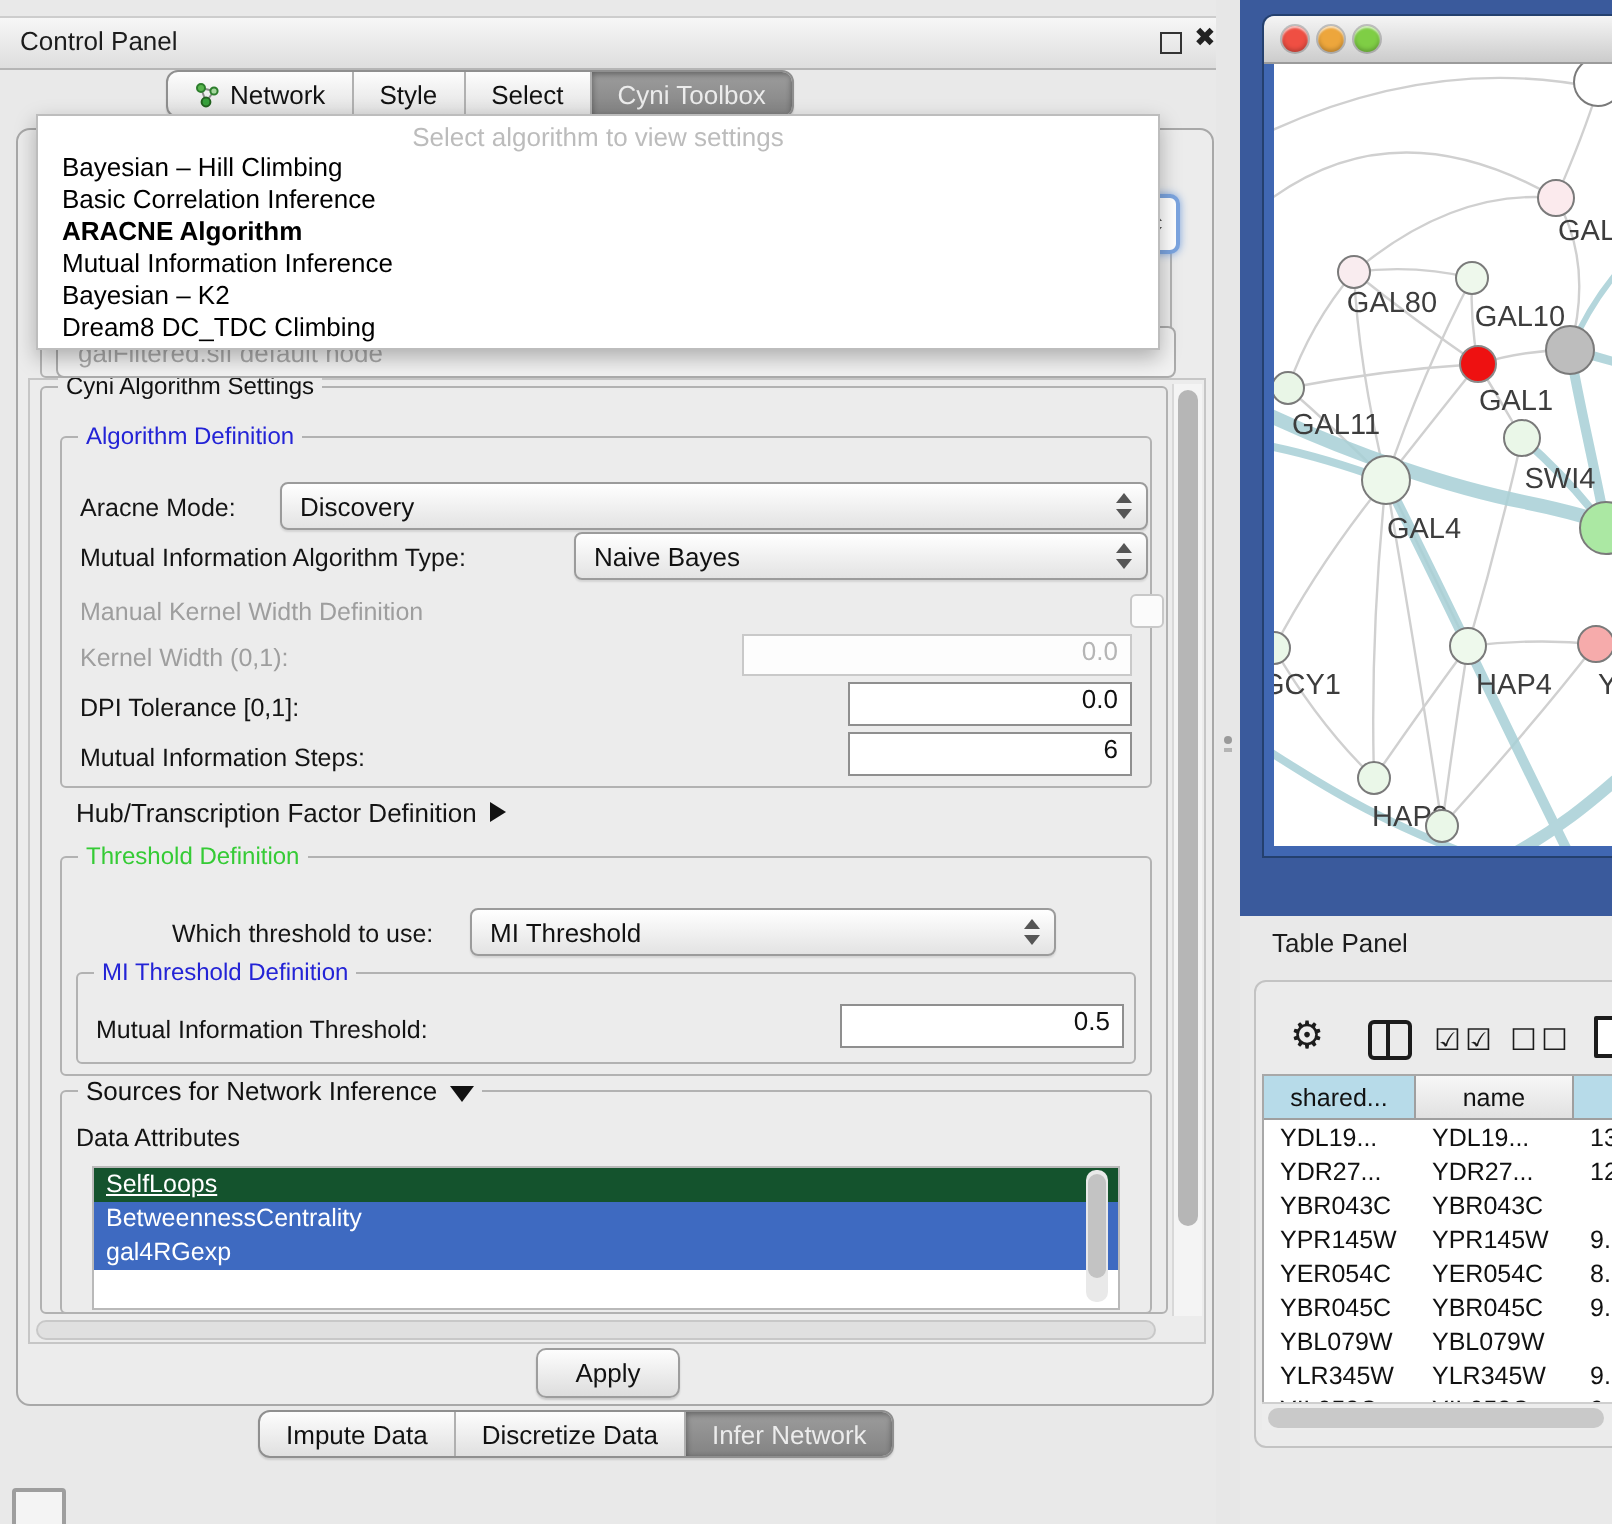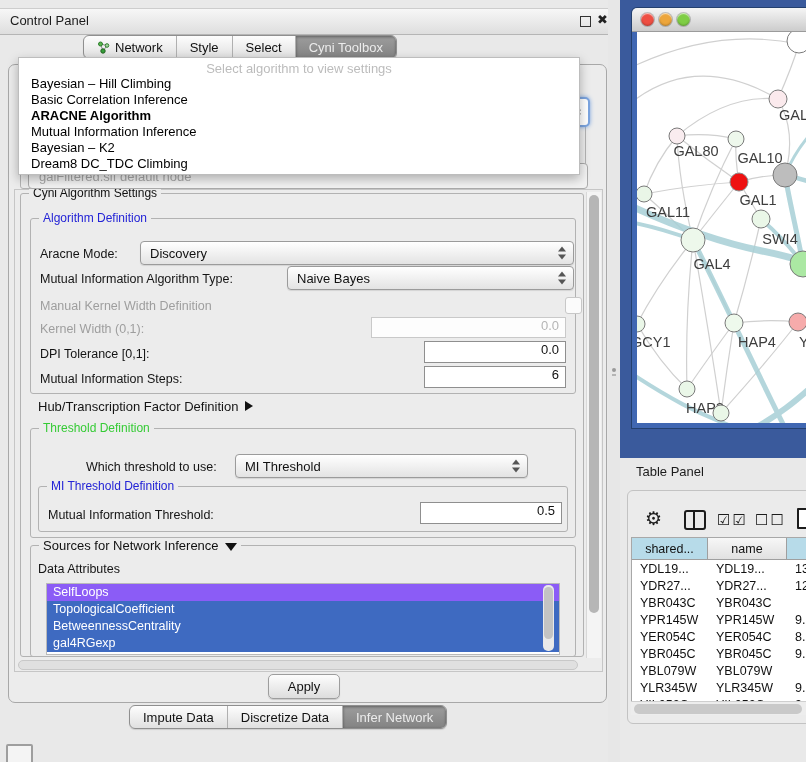--- a/index.html
+++ b/index.html
@@ -199,22 +199,21 @@
   <span class="lbl" style="left:48px;top:508px;">Mutual Information Threshold:</span>
   <div class="field" style="left:420px;top:502px;width:142px;height:22px;">
     <span>0.5</span>
   </div>
 
   <div class="gb" style="left:30px;top:545px;width:544px;height:110px;">
     <span class="legend" style="font-size:13px;"><span>Sources for Network Inference</span><span class="tri-down"></span></span>
   </div>
   <span class="lbl" style="left:38px;top:562px;">Data Attributes</span>
   <div id="attr-list" class="attr-box">
-      <div class="attr-item" style="background: #8b5cf6;">SelfLoops</div>
-      <div class="attr-item" style="background: rgb(62, 106, 193);">TopologicalCoefficient</div>
+      <div class="attr-item" style="background: #14532d; text-decoration: underline;">SelfLoops</div>
       <div class="attr-item" style="background: rgb(62, 106, 193);">BetweennessCentrality</div>
       <div class="attr-item" style="background: rgb(62, 106, 193);">gal4RGexp</div>
     </div>
   <div class="attr-sb">
       <div class="th2"></div>
     </div>
 
   <div class="vscroll">
       <div class="thumb"></div>
     </div>

